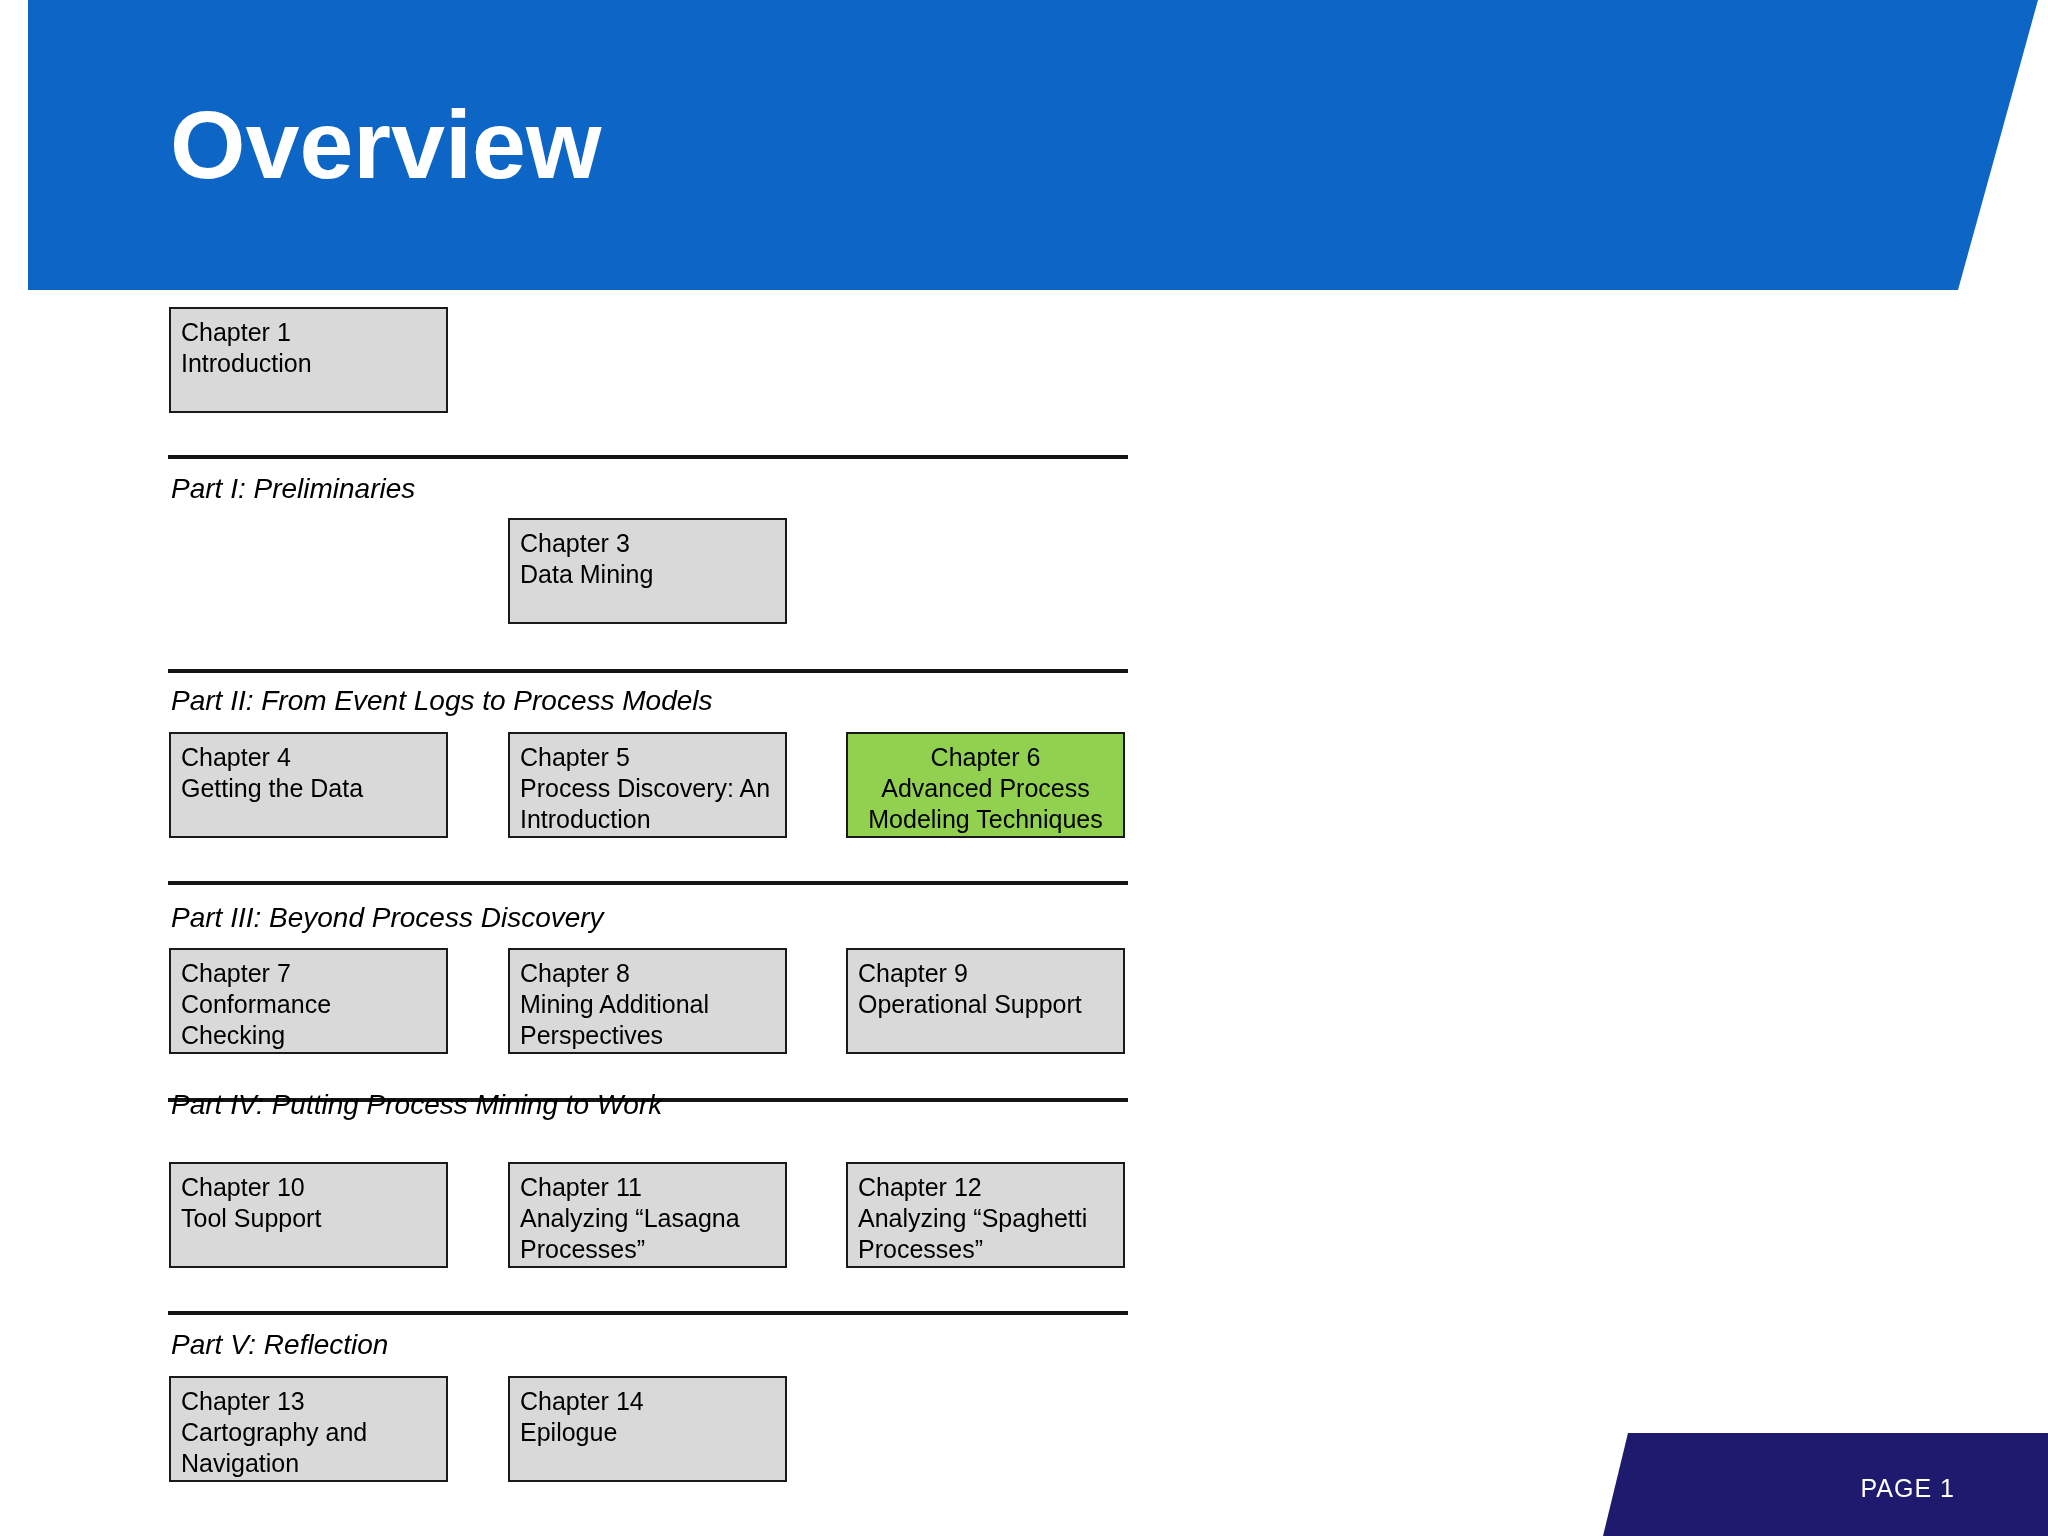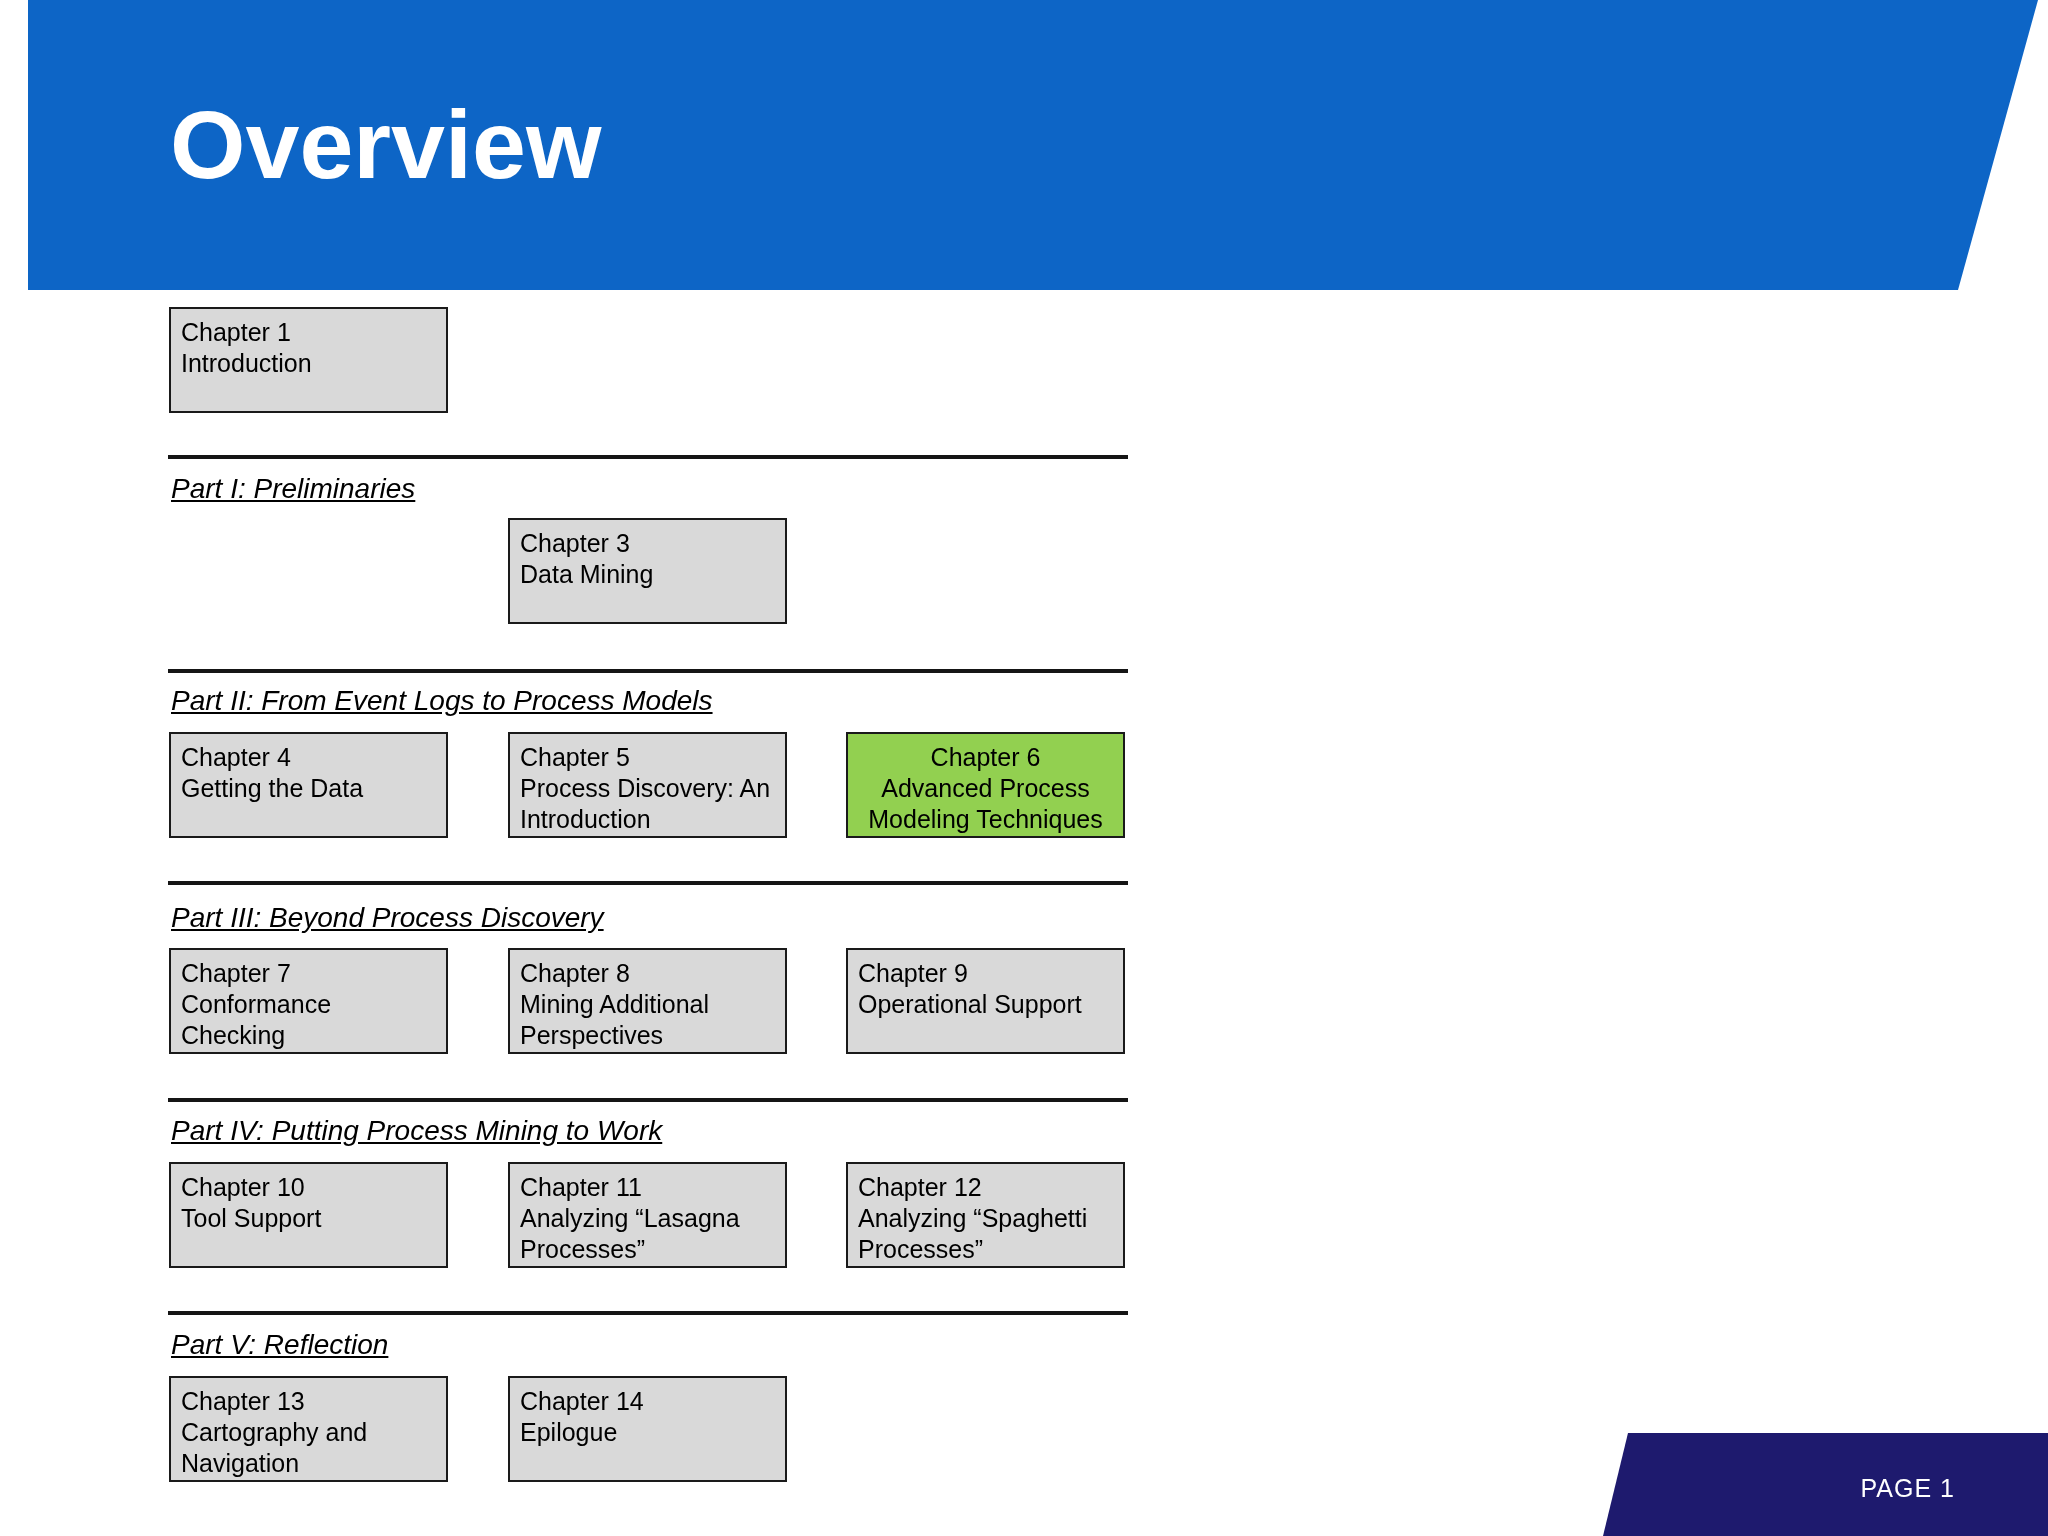--- a/index.html
+++ b/index.html
@@ -24,23 +24,23 @@
   }
   
   .rule{
     position:absolute;left:140px;width:960px;height:4px;
     background:var(--line,#151515);
   }
   .rule.r1{top:455px}.rule.r2{top:669px}.rule.r3{top:881px}.rule.r4{top:1098px}.rule.r5{top:1311px}
   
   .part-label{
     position:absolute;left:143px;
-    font-size:28px;font-style:italic;color:#000;line-height:34px;white-space:nowrap;text-decoration:underline;
+    font-size:28px;font-style:italic;color:#000;line-height:34px;white-space:nowrap;
   }
-  .part-label.p1{top:472px}.part-label.p2{top:684px}.part-label.p3{top:901px}.part-label.p4{top:1114px}.part-label.p5{top:1328px}
+  .part-label.p1{top:472px}.part-label.p2{top:684px}.part-label.p3{top:901px}.part-label.p4{top:1088px}.part-label.p5{top:1328px}
   
   .box{
     position:absolute;width:279px;height:106px;box-sizing:border-box;
     background:var(--gray,#d9d9d9);
     border:2px solid var(--box-border,#1a1a1a);
     padding:8px 10px;
     font-size:25px;line-height:31px;color:#000;
   }
   .box.green{background:var(--green,#92d050);text-align:center;}
   .col0{left:141px}.col1{left:480px}.col2{left:818px}

